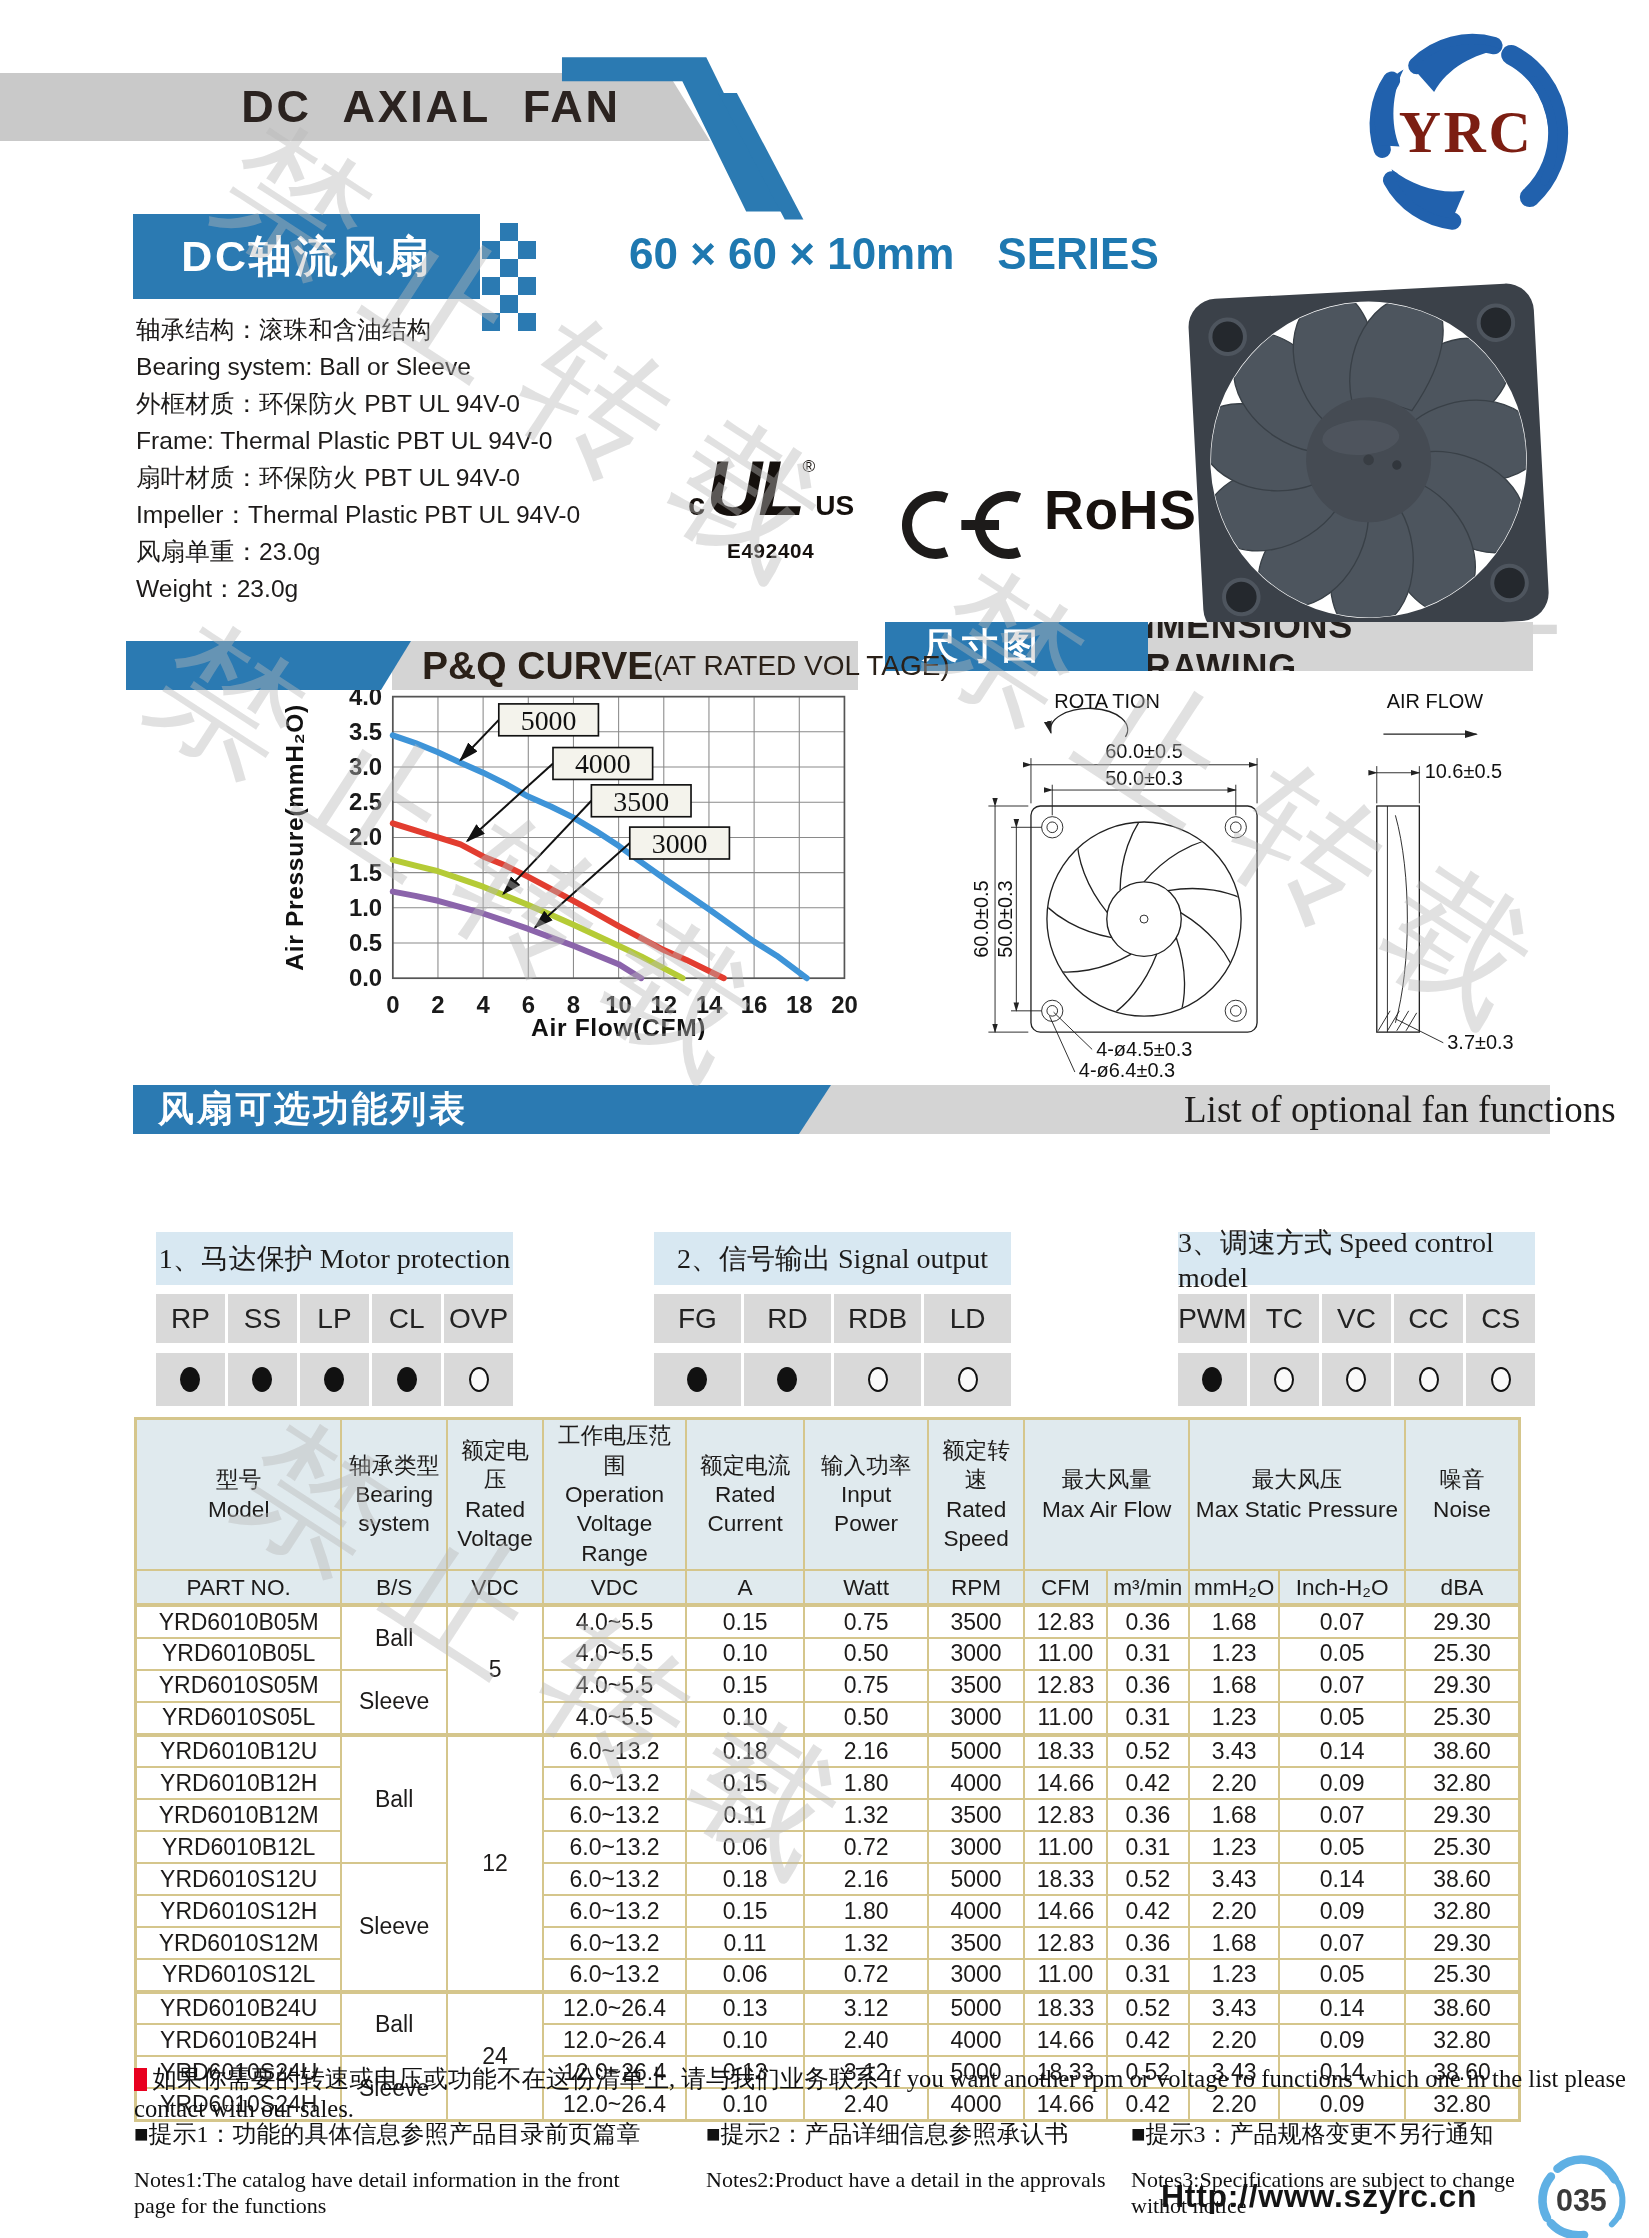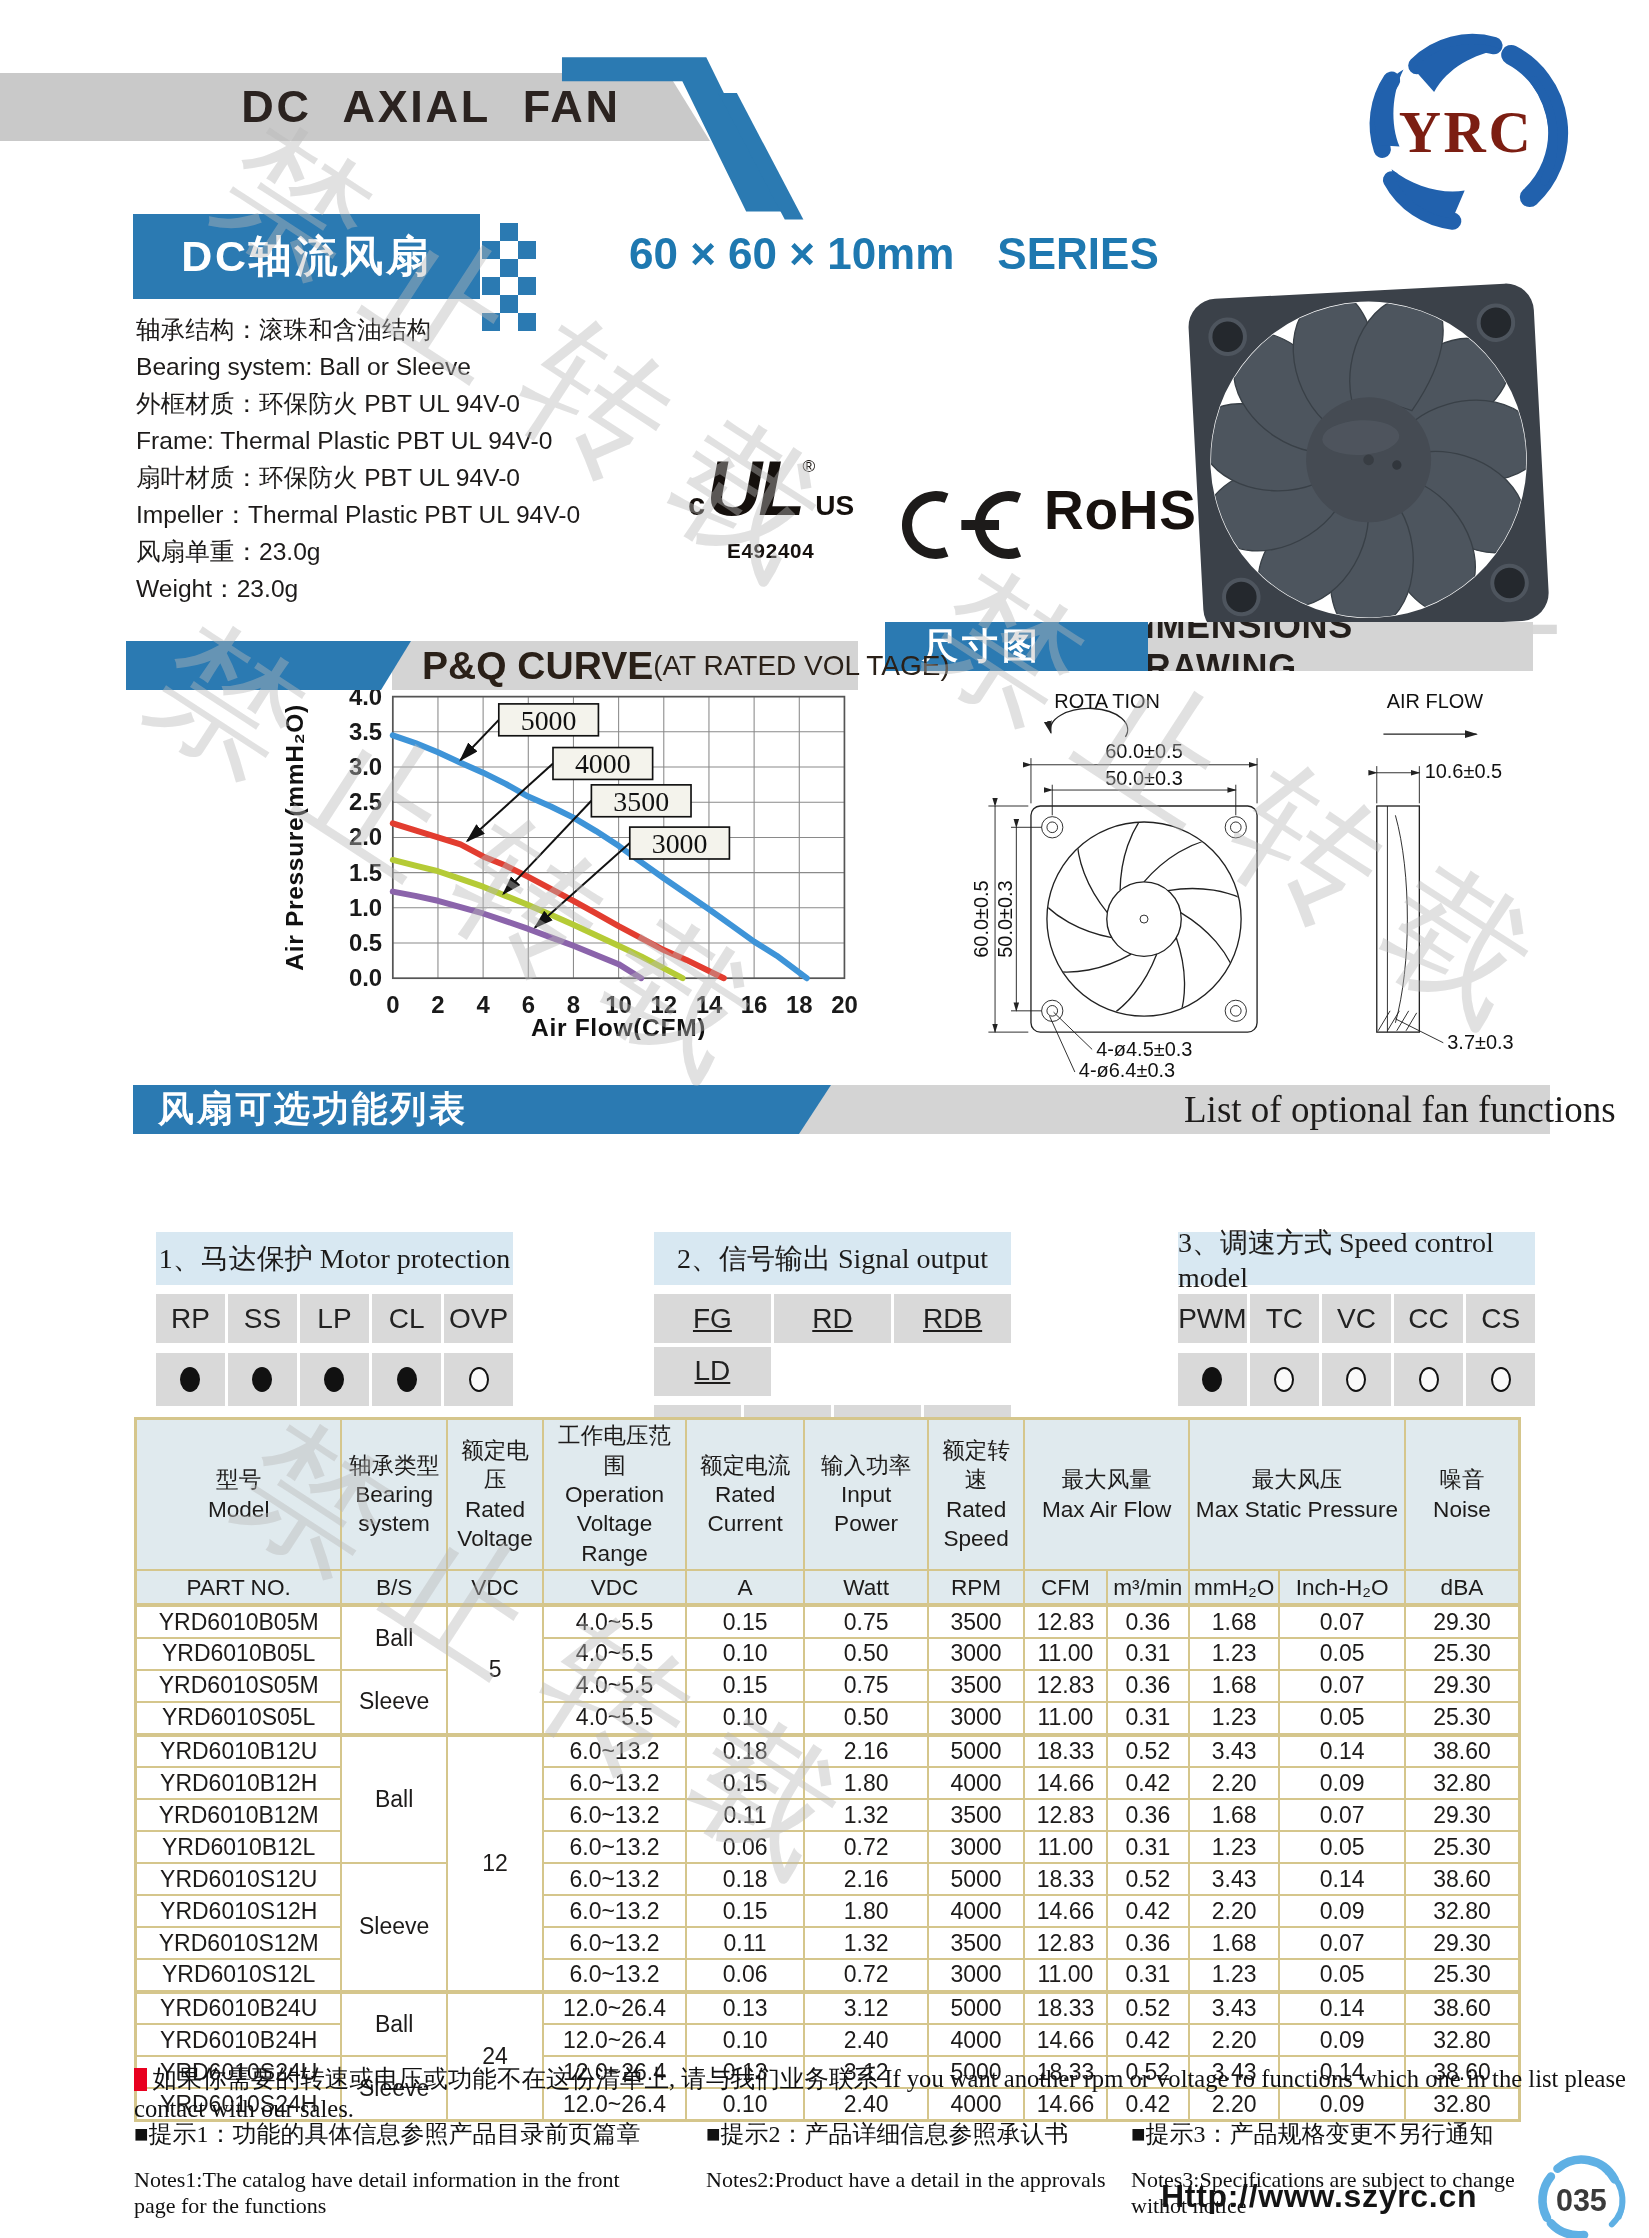--- a/index.html
+++ b/index.html
@@ -409,21 +409,21 @@
         <div class="fcell">
           <span class="dot on"></span>
         </div>
         <div class="fcell">
           <span class="dot off"></span>
         </div>
       </div>
   </div>
   <div class="fgroup" style="left:654px;">
     <div class="ftitle">2、信号输出 Signal output</div>
-    <div class="flabels" style="grid-template-columns: repeat(3, 1fr); text-decoration: underline;">
+    <div class="flabels" style="grid-template-columns: repeat(4, 1fr);">
         <div class="fcell">FG</div>
         <div class="fcell">RD</div>
         <div class="fcell">RDB</div>
         <div class="fcell">LD</div>
       </div>
     <div class="fdots" style="grid-template-columns: repeat(4, 1fr);">
         <div class="fcell">
           <span class="dot on"></span>
         </div>
         <div class="fcell">

